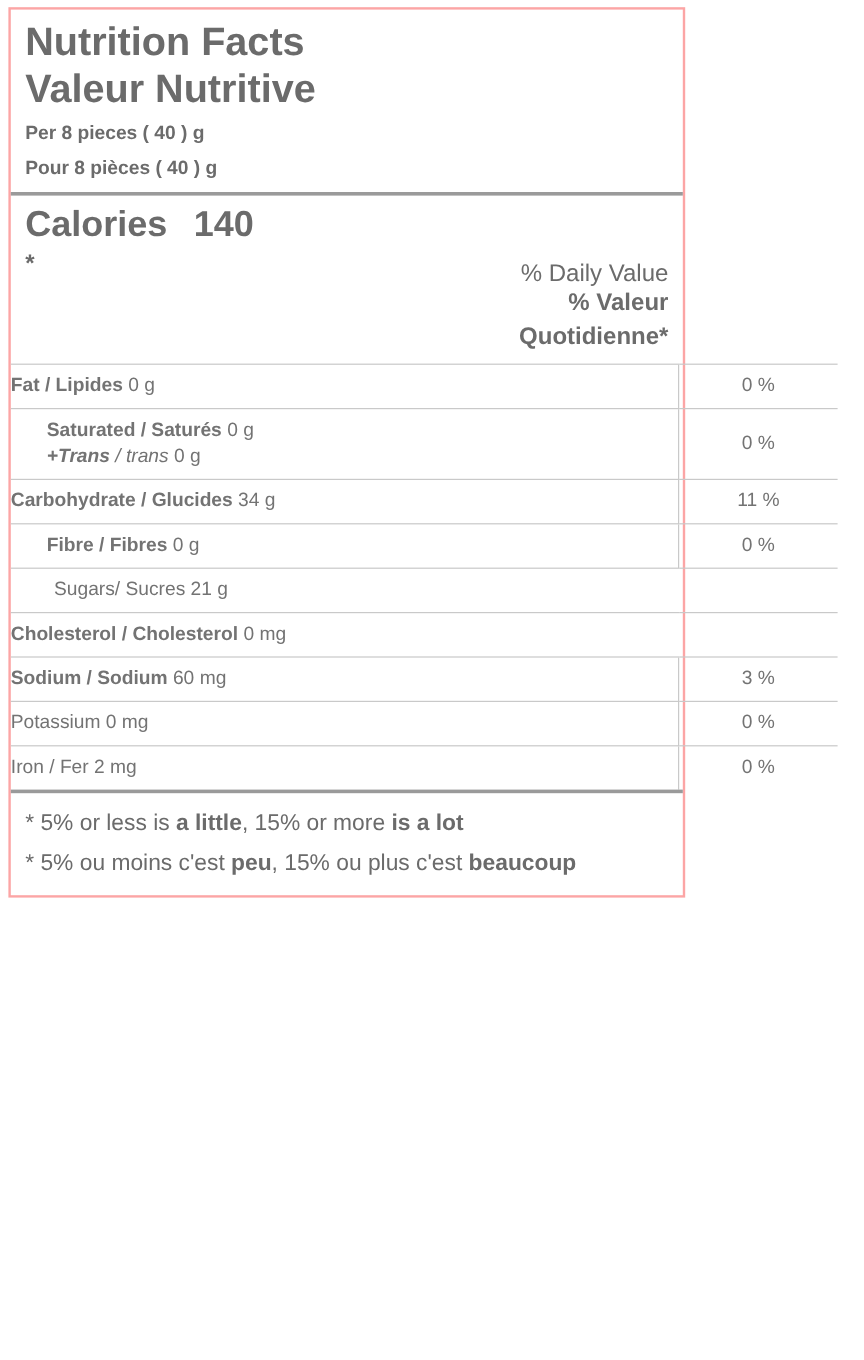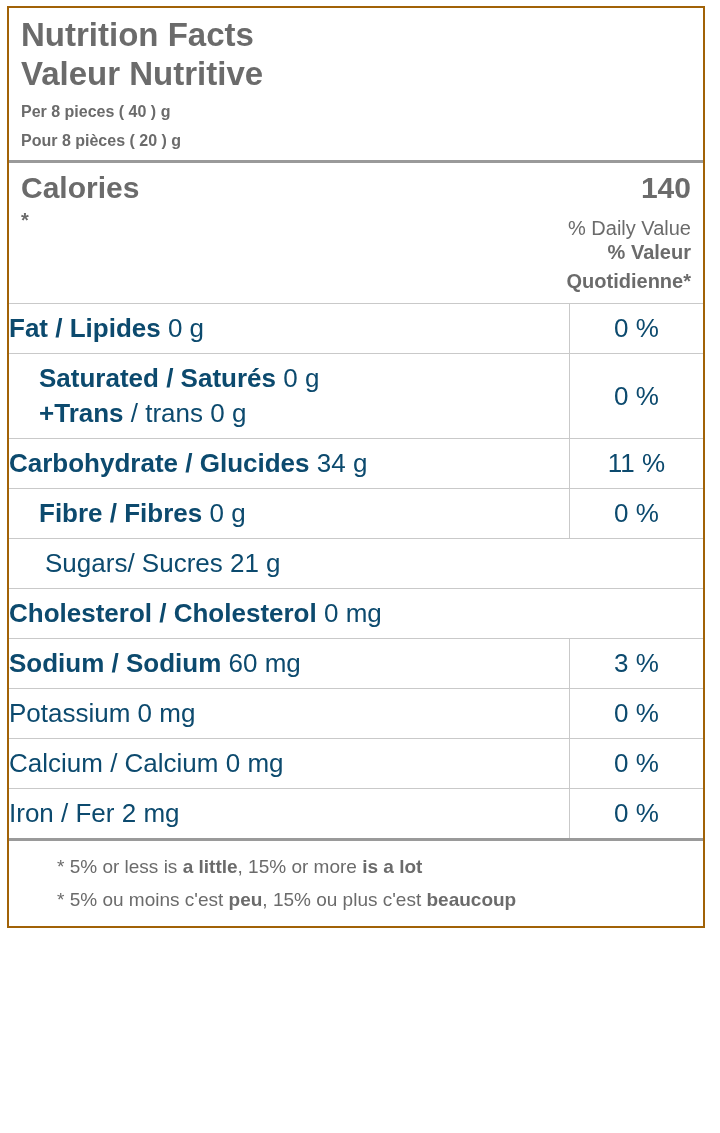--- a/index.html
+++ b/index.html
@@ -8,23 +8,23 @@
     background: #ffffff;
   }
   body {
     width: 720px;
     height: 1133px;
     font-family: "Liberation Sans", sans-serif;
     color: #666666;
   }
   .panel {
     box-sizing: border-box;
-    width: 698px;
+    width: 564px;
     margin: 6px 7px;
-    border: 2px solid #a16207;
+    border: 2px solid #fca5a5;
     background: #ffffff;
   }
   .pad {
     padding: 0 12px;
   }
   
   .title-en {
     font-size: 33px;
     font-weight: bold;
     line-height: 1.18;
@@ -52,21 +52,20 @@
   }
   
   .cal-block {
     position: relative;
     padding-top: 8px;
     padding-bottom: 4px;
   }
   .cal-line {
     display: flex;
     align-items: baseline;
-    justify-content: space-between;
   }
   .cal-word {
     font-size: 30px;
     font-weight: bold;
     color: #6b6b6b;
   }
   .cal-num {
     font-size: 30px;
     font-weight: bold;
     color: #6b6b6b;
@@ -104,67 +103,66 @@
     padding-bottom: 6px;
   }
   
   table.nutrients {
     width: 100%;
     border-collapse: collapse;
     table-layout: fixed;
   }
   table.nutrients td {
     vertical-align: middle;
-    font-size: 26px;
-    color: #0c4a6e;
+    font-size: 16px;
+    color: #737373;
     padding: 9px 0;
   }
   td.name {
     padding-left: 12px;
     width: 556px;
   }
   td.pct {
     width: 132px;
     text-align: center;
     border-left: 1px solid #c9c9c9;
     font-size: 20px;
   }
   .row-div td {
     border-top: 1px solid #c9c9c9;
   }
   .b { font-weight: bold; }
-  .i { }
+  .i { font-style: italic; }
   .indent1 { padding-left: 30px !important; }
   .indent2 { padding-left: 36px !important; }
   .sub-line {
     display: block;
     padding-top: 4px;
   }
   
   .footnotes {
     border-top: 3px solid #9a9a9a;
     padding: 10px 12px 10px 12px;
   }
   .fn {
     font-size: 19px;
     color: #6b6b6b;
     line-height: 1.7;
-    margin-left: 36px;
   }
 </style>
 </head>
 <body>
 
 <div class="panel">
 
   <div class="pad">
     <div class="title-en">Nutrition Facts</div>
     <div class="title-fr">Valeur Nutritive</div>
     <div class="serving">Per 8 pieces ( 40 ) g</div>
-    <div class="serving last">Pour 8 pièces ( 20 ) g</div>
+    <div class="serving last">Pour 8 pièces ( 40 ) g</div>
   </div>
 
   <div class="rule-thick"></div>
 
   <div class="pad cal-block">
     <div class="cal-line">
       <span class="cal-word">Calories</span>
       <span class="cal-num">140</span>
     </div>
     <div class="dv-en">% Daily Value</div>
@@ -226,26 +224,20 @@
       <td class="pct">3 %</td>
     </tr>
 
     <tr class="row-div">
       <td class="name">
         <span>Potassium 0 mg</span>
       </td>
       <td class="pct">0 %</td>
     </tr>
 
-    <tr class="row-div">
-      <td class="name">
-        <span>Calcium / Calcium 0 mg</span>
-      </td>
-      <td class="pct">0 %</td>
-    </tr>
 
     <tr class="row-div">
       <td class="name">
         <span>Iron / Fer 2 mg</span>
       </td>
       <td class="pct">0 %</td>
     </tr>
   </tbody>
     </table>
 

